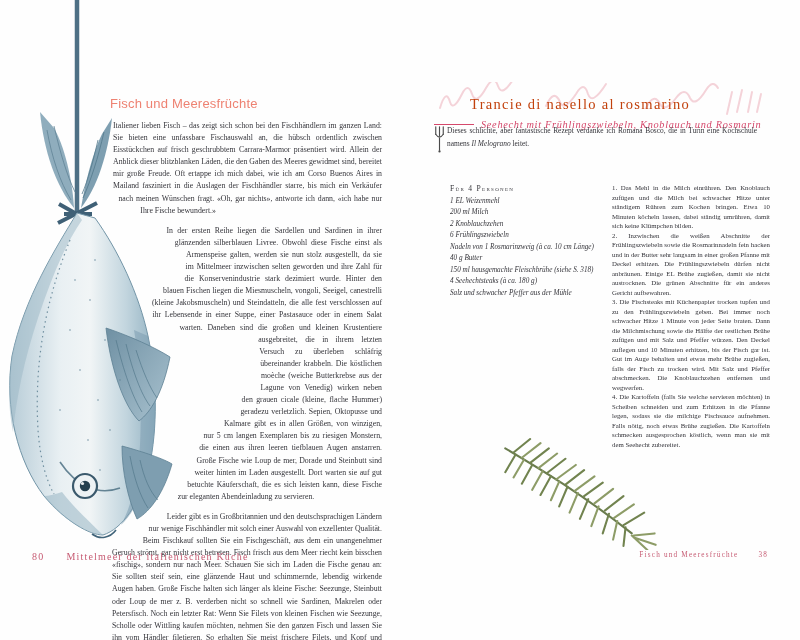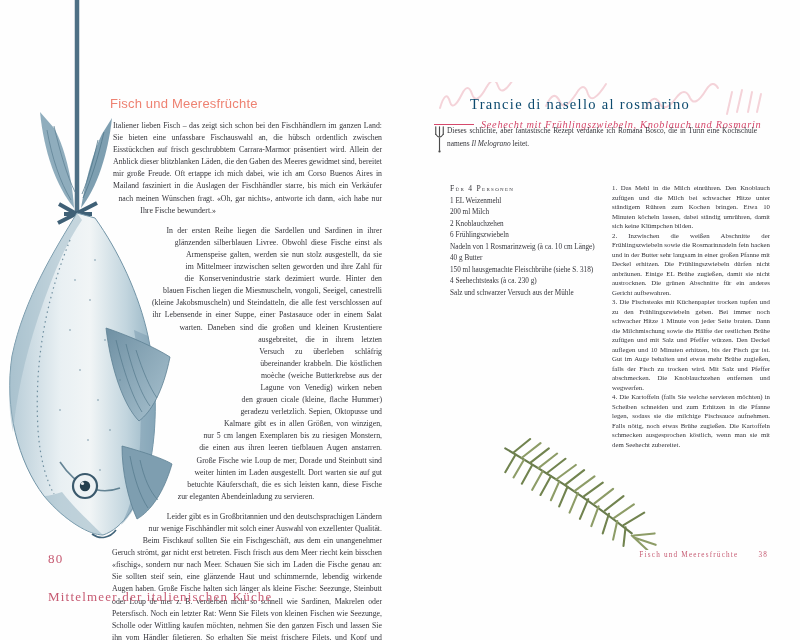--- a/index.html
+++ b/index.html
@@ -10,38 +10,38 @@
   .left-text{position:absolute;left:104px;top:96px;width:286px;z-index:1;}
   .chapter{font-family:"Liberation Sans",sans-serif;font-weight:normal;font-size:13px;
            color:#ee8272;margin:0 0 9px 6px;letter-spacing:.2px;}
   .left-text p{font-size:7.8px;line-height:12.1px;text-align:justify;margin:8px;hyphens:auto;}
   .left-text p.indent{text-indent:13px;font-family:Liberation Serif, serif;}
   .shape-float{float:left;width:160px;height:424px;shape-margin:4px;
     shape-outside:polygon(0px 0px,5px 0px,5px 84px,34px 100px,48px 122px,78px 137px,
       76px 157px,43px 165px,45px 215px,150px 224px,153px 260px,134px 269px,132px 291px,
       101px 299px,94px 312px,90px 326px,86px 349px,66px 374px,47px 387px,42px 399px,
       36px 412px,28px 424px,0px 424px);}
-  .footer-left{position:absolute;left:48px;top:551px;display:flex;gap:22px;
-    color:#c65a72;font-size:13px;letter-spacing:1.2px;z-index:2;flex-direction:column;}
+  .footer-left{position:absolute;left:32px;top:551px;display:flex;gap:22px;
+    color:#c65a72;font-size:10px;letter-spacing:1.2px;z-index:2;}
 
   
   .right-page{position:absolute;left:430px;top:0;width:340px;height:640px;}
   .scribble{position:absolute;left:6px;top:82px;opacity:.85;}
   .recipe-title{position:absolute;left:40px;top:96px;font-size:14.5px;letter-spacing:1.3px;
-    color:#0c4a6e;white-space:nowrap;}
+    color:#c2410c;white-space:nowrap;}
   .subtitle-row{position:absolute;left:4px;top:119px;display:flex;align-items:center;gap:7px;}
   .dash{width:40px;height:1px;background:#d5486b;}
   .recipe-subtitle{font-style:italic;font-size:10.3px;letter-spacing:.7px;color:#d5486b;white-space:nowrap;}
   .intro-row{position:absolute;left:2px;top:124px;display:flex;width:336px;}
   .intro-text{font-size:7.4px;line-height:13px;text-align:justify;width:310px;}
   .intro-text .it{font-style:italic;}
   .ingredients{position:absolute;left:20px;top:183px;width:152px;
     font-size:7.2px;line-height:11.5px;}
   .serves{font-variant-caps:small-caps;letter-spacing:1.3px;font-size:7.6px;margin-bottom:1px;}
-  .ingredient-item{display:block;}
+  .ingredient-item{display:block;font-style:italic;}
   .instructions{position:absolute;left:182px;top:183px;width:158px;
     font-size:6.8px;line-height:9.5px;text-align:justify;hyphens:auto;}
   .instructions p{margin:0;}
   .rosemary{position:absolute;left:68px;top:438px;}
   .footer-right{position:absolute;right:32px;top:551px;display:flex;gap:20px;
     color:#c65a72;font-size:7.2px;letter-spacing:1.2px;z-index:2;}
 </style>
 </head>
 <body>
 
@@ -154,22 +154,22 @@
 
   <div class="ingredients">
     <div class="serves">Für 4 Personen</div>
     <span class="ingredient-item">1 EL Weizenmehl</span>
     <span class="ingredient-item">200 ml Milch</span>
     <span class="ingredient-item">2 Knoblauchzehen</span>
     <span class="ingredient-item">6 Frühlingszwiebeln</span>
     <span class="ingredient-item">Nadeln von 1 Rosmarinzweig (à ca. 10 cm Länge)</span>
     <span class="ingredient-item">40 g Butter</span>
     <span class="ingredient-item">150 ml hausgemachte Fleischbrühe (siehe S. 318)</span>
-    <span class="ingredient-item">4 Seehechtsteaks (à ca. 230 g)</span>
-    <span class="ingredient-item">Salz und schwarzer Versuch aus der Mühle</span>
+    <span class="ingredient-item">4 Seehechtsteaks (à ca. 180 g)</span>
+    <span class="ingredient-item">Salz und schwacher Pfeffer aus der Mühle</span>
   </div>
 
   <div class="instructions">
     <p>1. Das Mehl in die Milch einrühren. Den Knoblauch zufügen und die Milch bei schwacher Hitze unter ständigem Rühren zum Kochen bringen. Etwa 10 Minuten köcheln lassen, dabei ständig umrühren, damit sich keine Klümpchen bilden.</p>
     <p>2. Inzwischen die weißen Abschnitte der Frühlingszwiebeln sowie die Rosmarinnadeln fein hacken und in der Butter sehr langsam in einer großen Pfanne mit Deckel erhitzen. Die Frühlingszwiebeln dürfen nicht anbräunen. Einige EL Brühe zugießen, damit sie nicht austrocknen. Die grünen Abschnitte für ein anderes Gericht aufbewahren.</p>
     <p>3. Die Fischsteaks mit Küchenpapier trocken tupfen und zu den Frühlingszwiebeln geben. Bei immer noch schwacher Hitze 1 Minute von jeder Seite braten. Dann die Milchmischung sowie die Hälfte der restlichen Brühe zufügen und mit Salz und Pfeffer würzen. Den Deckel auflegen und 10 Minuten erhitzen, bis der Fisch gar ist. Gut im Auge behalten und etwas mehr Brühe zugießen, falls der Fisch zu trocken wird. Mit Salz und Pfeffer abschmecken. Die Knoblauchzehen entfernen und wegwerfen.</p>
     <p>4. Die Kartoffeln (falls Sie welche servieren möchten) in Scheiben schneiden und zum Erhitzen in die Pfanne legen, sodass sie die milchige Fischsauce aufnehmen. Falls nötig, noch etwas Brühe zugießen. Die Kartoffeln schmecken ausgesprochen köstlich, wenn man sie mit dem Seehecht zubereitet.</p>
   </div>
 
   <svg class="rosemary" width="168" height="112" viewBox="0 0 160 108">

